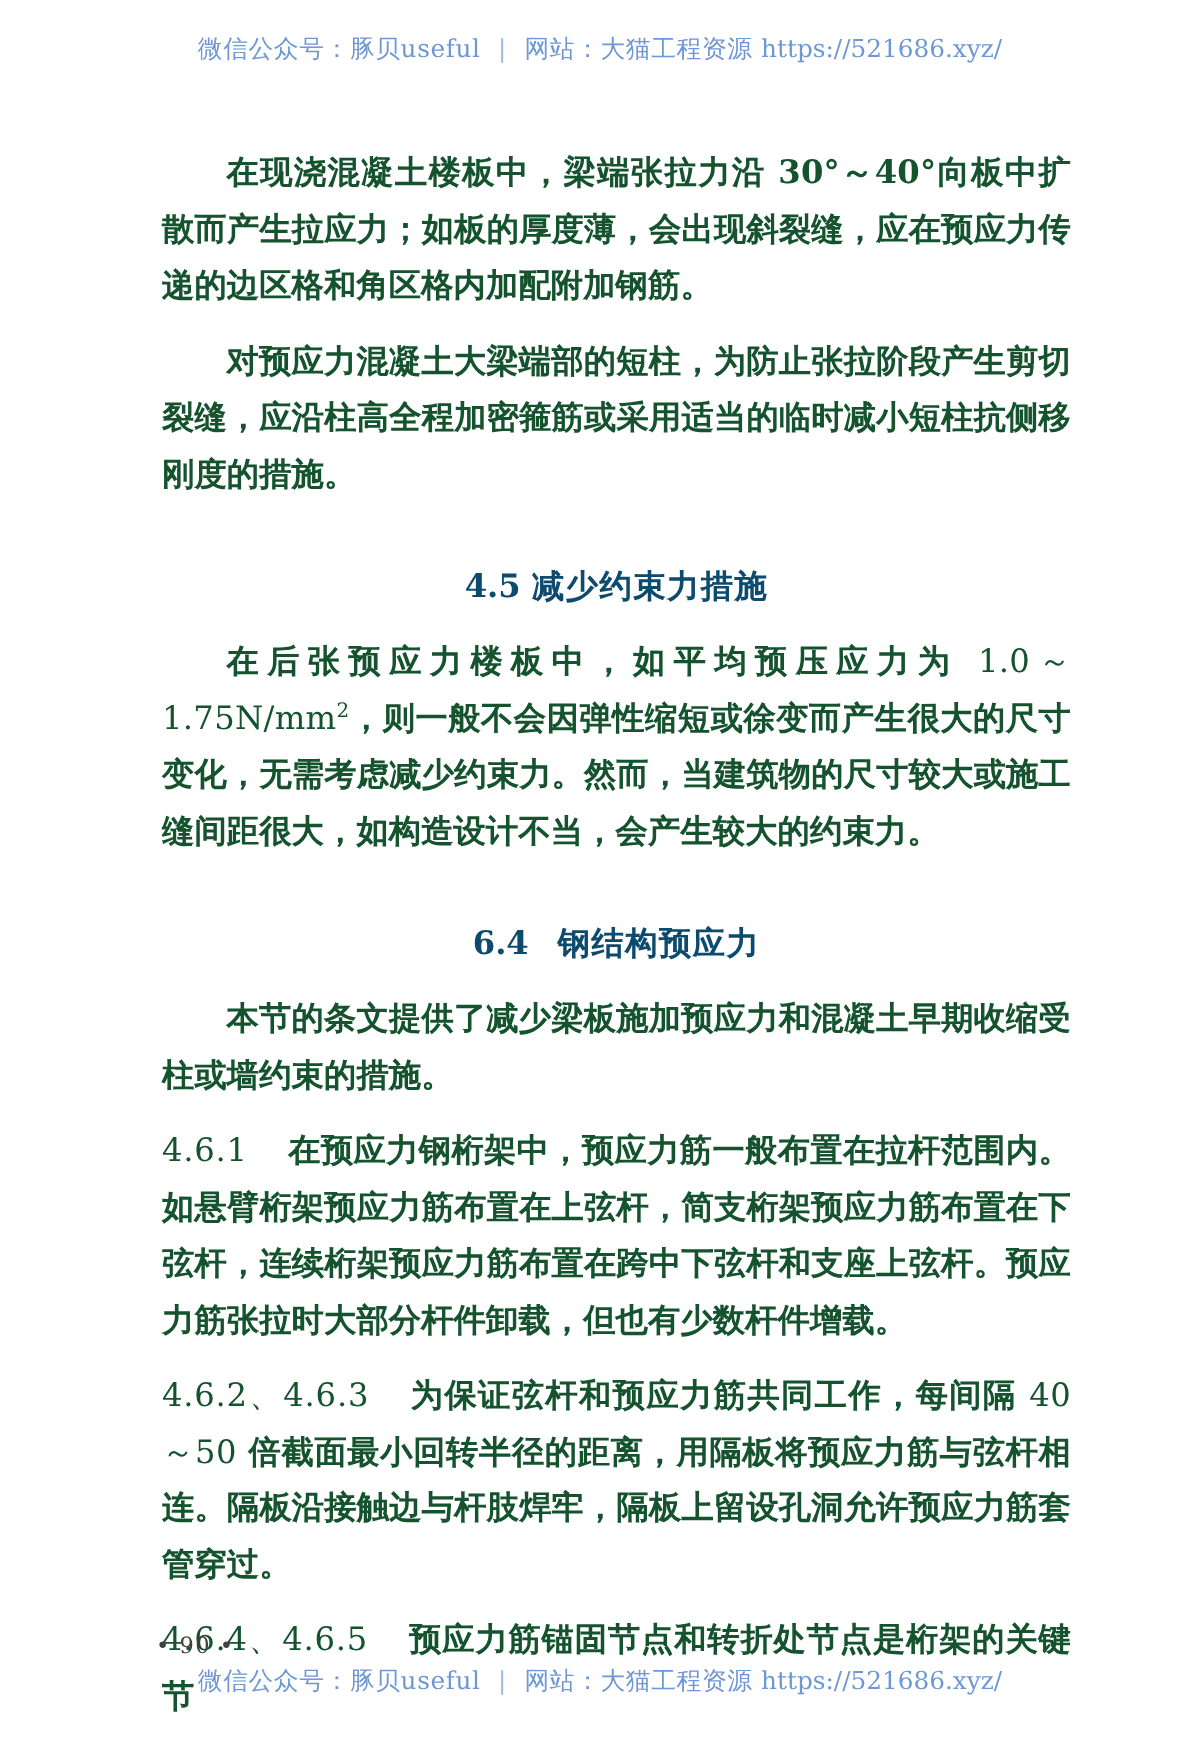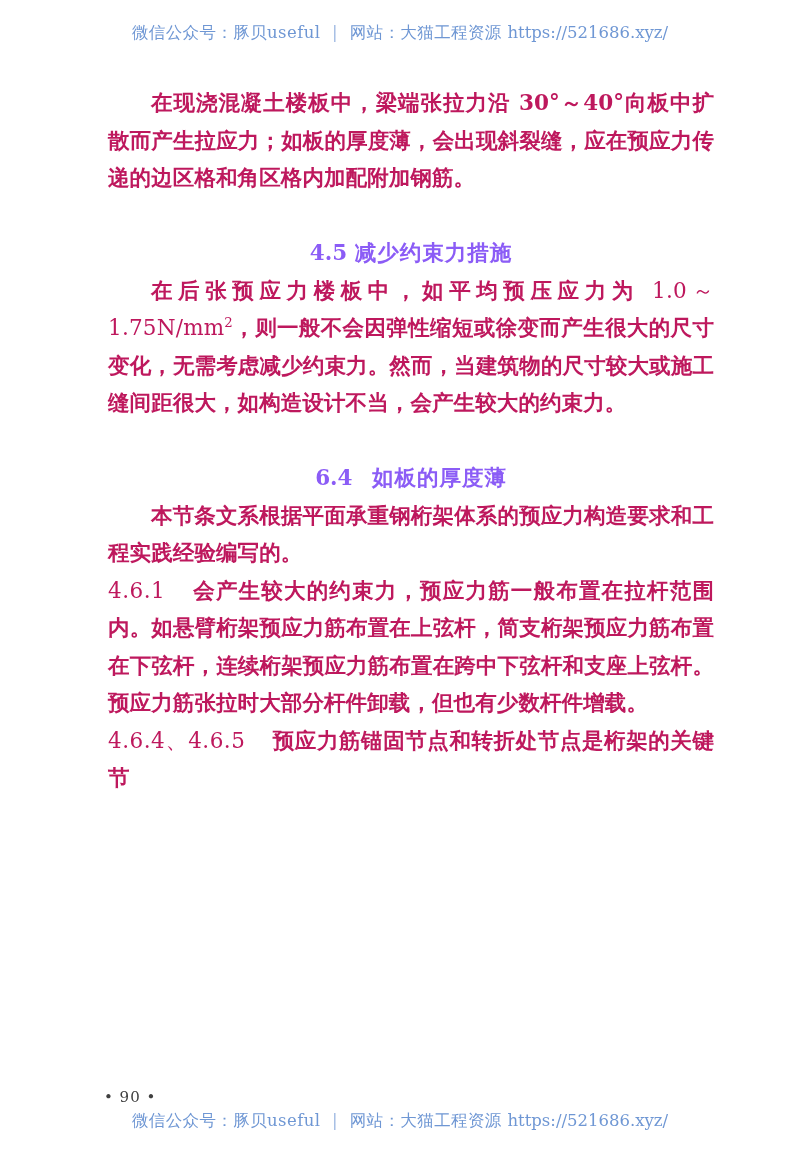--- a/index.html
+++ b/index.html
@@ -40,39 +40,39 @@
 
   
   .doc {
     position: absolute;
     left: 108px;
     top: 84px;
     width: 606px;
   }
 
   .para {
-    margin: 0 0 0 0;
+    margin: 13px 0 0 0;
     font-size: 21.5px;
     line-height: 37.5px;
-    color: #be185d;
+    color: #14532d;
     text-align: justify;
     text-justify: inter-character;
     letter-spacing: 0.1px;
     font-weight: 600;
     font-family: "DejaVu Serif", "Liberation Serif", serif;
   }
   .para.indent { text-indent: 2em; }
 
   .heading {
     margin: 0;
     font-size: 21.5px;
     line-height: 37.5px;
     font-weight: 700;
     text-align: center;
-    color: #8b5cf6;
+    color: #0c4a6e;
     letter-spacing: 1px;
     font-family: "DejaVu Sans", "Liberation Sans", sans-serif;
   }
   .heading .num {
     font-family: "DejaVu Serif", "Liberation Serif", serif;
     letter-spacing: 0;
   }
   .heading .gap-sm { display: inline-block; width: 0.35em; }
   .heading .gap-lg { display: inline-block; width: 0.9em; }
 
@@ -117,40 +117,42 @@
     <span>微信公众号：豚贝useful</span>
     <span class="sep">|</span>
     <span>网站：大猫工程资源</span>
     <span class="url">https://521686.xyz/</span>
   </div>
 
   <div class="doc">
 
     <p class="para indent">在现浇混凝土楼板中，梁端张拉力沿 30°～40°向板中扩散而产生拉应力；如板的厚度薄，会出现斜裂缝，应在预应力传递的边区格和角区格内加配附加钢筋。</p>
 
+    <p class="para indent">对预应力混凝土大梁端部的短柱，为防止张拉阶段产生剪切裂缝，应沿柱高全程加密箍筋或采用适当的临时减小短柱抗侧移刚度的措施。</p>
 
     <div class="spacer-line"></div>
 
     <p class="heading">
       <span class="num">4.5</span><span class="gap-sm"></span><span>减少约束力措施</span>
     </p>
 
 
     <p class="para indent"><span>在后张预应力楼板中，如平均预压应力为 </span><span class="num-run"><span>1.0～1.75N/mm</span><sup>2</sup></span><span>，则一般不会因弹性缩短或徐变而产生很大的尺寸变化，无需考虑减少约束力。然而，当建筑物的尺寸较大或施工缝间距很大，如构造设计不当，会产生较大的约束力。</span></p>
 
     <div class="spacer-line"></div>
 
     <p class="heading">
-      <span class="num">6.4</span><span class="gap-lg"></span><span>如板的厚度薄</span>
+      <span class="num">6.4</span><span class="gap-lg"></span><span>钢结构预应力</span>
     </p>
 
-    <p class="para indent">本节条文系根据平面承重钢桁架体系的预应力构造要求和工程实践经验编写的。</p>
+    <p class="para indent">本节的条文提供了减少梁板施加预应力和混凝土早期收缩受柱或墙约束的措施。</p>
 
-    <p class="para"><span class="clause-num">4.6.1</span><span class="clause-gap"></span><span>会产生较大的约束力，预应力筋一般布置在拉杆范围内。如悬臂桁架预应力筋布置在上弦杆，简支桁架预应力筋布置在下弦杆，连续桁架预应力筋布置在跨中下弦杆和支座上弦杆。预应力筋张拉时大部分杆件卸载，但也有少数杆件增载。</span></p>
+    <p class="para"><span class="clause-num">4.6.1</span><span class="clause-gap"></span><span>在预应力钢桁架中，预应力筋一般布置在拉杆范围内。如悬臂桁架预应力筋布置在上弦杆，简支桁架预应力筋布置在下弦杆，连续桁架预应力筋布置在跨中下弦杆和支座上弦杆。预应力筋张拉时大部分杆件卸载，但也有少数杆件增载。</span></p>
 
+    <p class="para"><span class="clause-num">4.6.2、4.6.3</span><span class="clause-gap"></span><span>为保证弦杆和预应力筋共同工作，每间隔 </span><span class="num-run">40～50</span><span> 倍截面最小回转半径的距离，用隔板将预应力筋与弦杆相连。隔板沿接触边与杆肢焊牢，隔板上留设孔洞允许预应力筋套管穿过。</span></p>
 
     <p class="para"><span class="clause-num">4.6.4、4.6.5</span><span class="clause-gap"></span><span>预应力筋锚固节点和转折处节点是桁架的关键节</span></p>
 
   </div>
 
   <div class="page-number">• 90 •</div>
 
   <div class="watermark watermark-bottom">
     <span>微信公众号：豚贝useful</span>
     <span class="sep">|</span>

